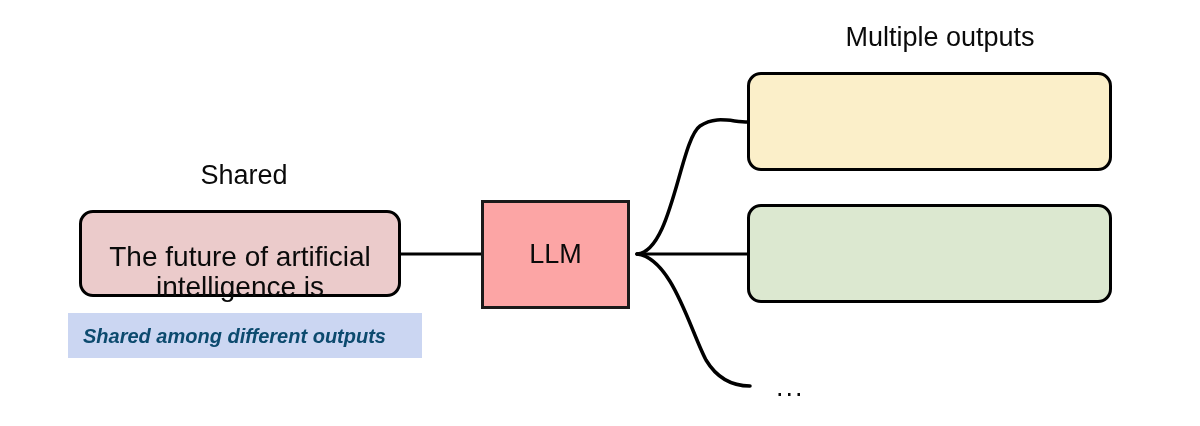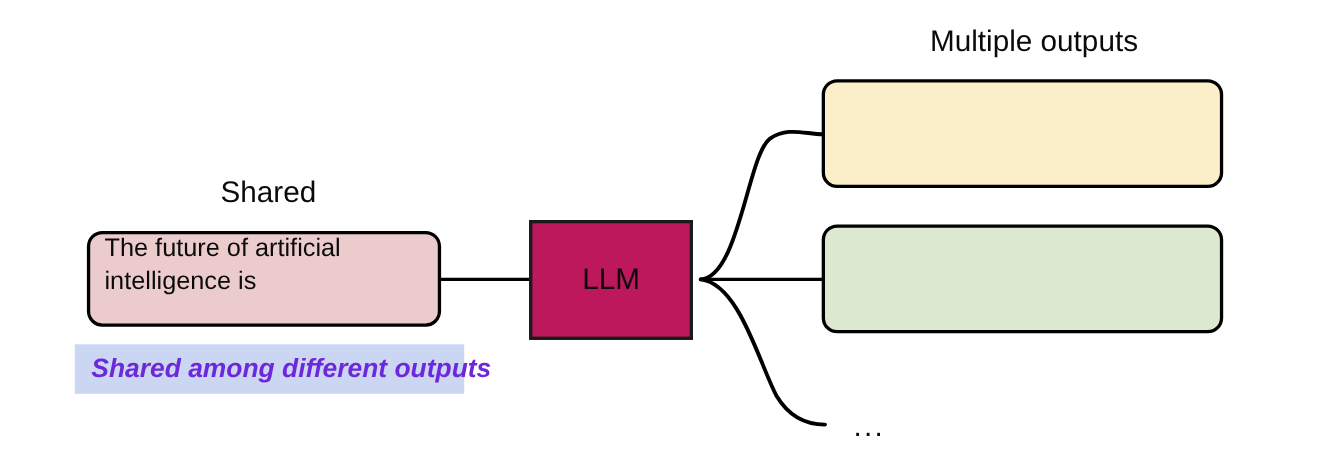--- a/index.html
+++ b/index.html
@@ -45,43 +45,44 @@
   #prompt-box {
     left: 79px;
     top: 210px;
     width: 322px;
     height: 87px;
     background: #EBCBCB;
   }
   #prompt-text {
     position: absolute;
     left: 95px;
-    top: 210px;
+    top: 242px;
     width: 290px;
-    font-size: 23px;
+    font-size: 28px;
     line-height: 30px;
     color: #0a0a0a;
+    text-align: center;
   }
   #shared-band {
     position: absolute;
     left: 68px;
     top: 313px;
     width: 354px;
     height: 45px;
     background: #CBD6F2;
   }
   #shared-text {
     position: absolute;
     left: 83px;
     top: 322px;
-    font-size: 24px;
+    font-size: 20px;
     line-height: 28px;
     font-style: italic;
     font-weight: 600;
-    color: #6d28d9;
+    color: #0c4a6e;
     white-space: nowrap;
   }
   #llm-box {
     position: absolute;
     left: 481px;
     top: 200px;
     width: 149px;
     height: 109px;
     box-sizing: border-box;
     border: 3px solid #1a1a1a;
@@ -148,21 +149,21 @@
   </svg>
 
   <div class="lbl" id="prompt-label">Shared</div>
 
   <div class="rbox" id="prompt-box" style="background: rgb(235, 203, 203);"></div>
   <div id="prompt-text">The future of artificial intelligence is</div>
 
   <div id="shared-band" style="background: rgb(203, 214, 242);"></div>
   <div id="shared-text">Shared among different outputs</div>
 
-  <div id="llm-box" style="background: #be185d;">
+  <div id="llm-box" style="background: #fca5a5;">
     <div id="llm-text">LLM</div>
   </div>
 
   <div class="lbl" id="outputs-label">Multiple outputs</div>
 
   <div class="rbox" id="output-box-1" style="background: rgb(251, 239, 201);"></div>
   <div class="rbox" id="output-box-2" style="background: rgb(220, 232, 208);"></div>
 
   <div id="ellipsis">...</div>
 

